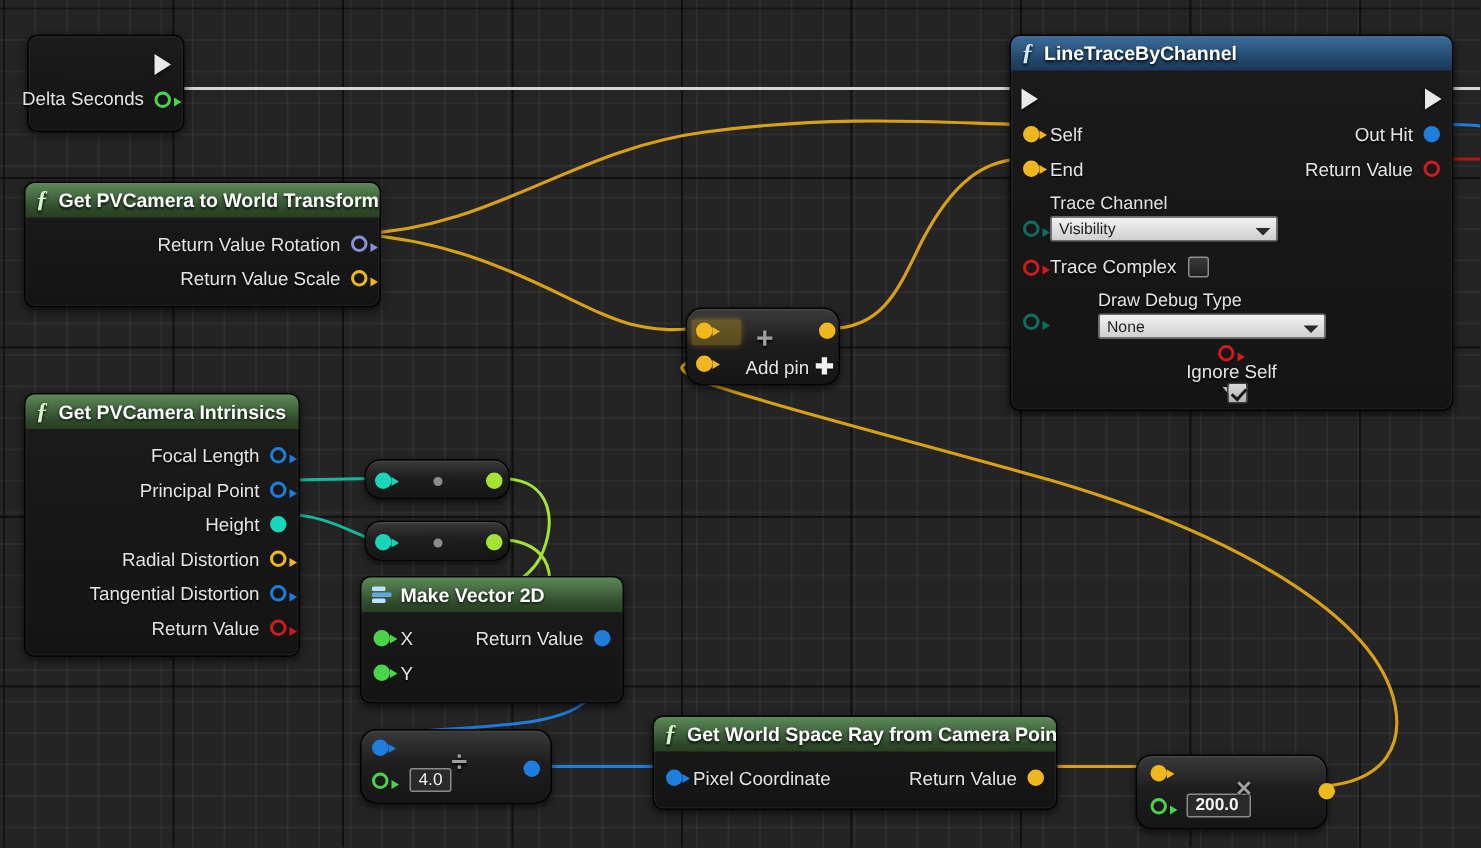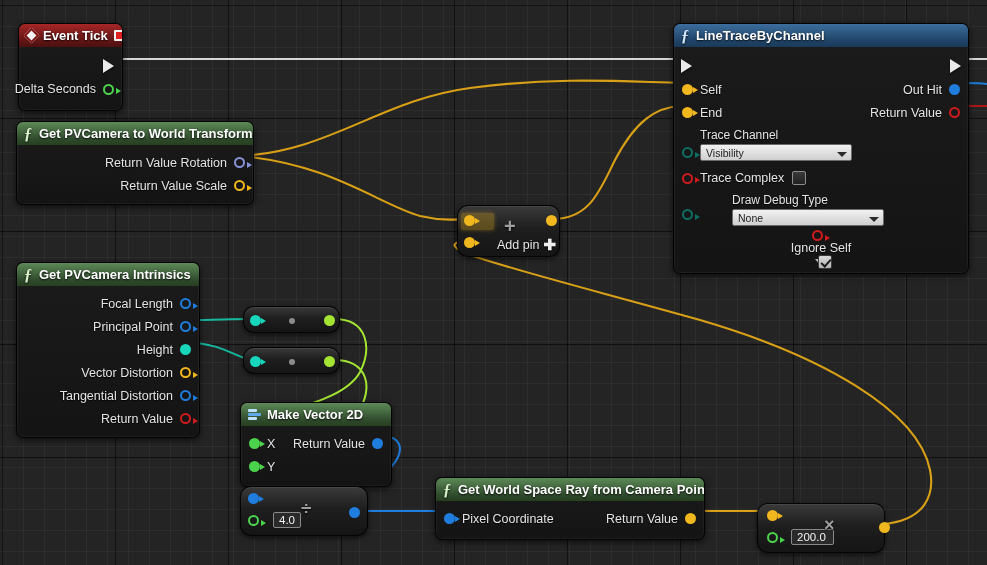--- a/index.html
+++ b/index.html
@@ -251,25 +251,20 @@
     <path d="M 358,511 C 390,511 415,511 447,511" stroke="#1f7ddd" stroke-width="2" fill="none"></path>
 
     <path d="M 962,59 L 987,59" stroke="#d6d6d6" stroke-width="2" fill="none"></path>
 
     <path d="M 963,83 C 975,83 980,83 987,84" stroke="#1f7ddd" stroke-width="2" fill="none"></path>
 
     <path d="M 963,106 C 975,106 980,106 987,106" stroke="#b01818" stroke-width="2" fill="none"></path>
   </svg>
 
   <div class="node" id="n-event-tick" style="left:18px;top:23px;width:105px;">
-    <div class="node-header hdr-red">
-      <span class="diamond"></span>
-      <span>Event Tick</span>
-      <span class="stopsq"></span>
-    </div>
     <div class="node-body" style="padding-top:8px;padding-bottom:9px;">
       <div class="prow out" style="height:22px;">
         <span class="exec"></span>
       </div>
       <div class="prow out" style="height:24px;">
         <span class="plabel">Delta Seconds</span>
         <span class="pin hollow c-green pin-out"></span>
       </div>
     </div>
   </div>
@@ -303,21 +298,21 @@
       </div>
       <div class="prow out">
         <span class="plabel">Principal Point</span>
         <span class="pin hollow c-blue pin-out"></span>
       </div>
       <div class="prow out">
         <span class="plabel">Height</span>
         <span class="pin solid c-teal pin-out nonub"></span>
       </div>
       <div class="prow out">
-        <span class="plabel">Vector Distortion</span>
+        <span class="plabel">Radial Distortion</span>
         <span class="pin hollow c-yellow pin-out"></span>
       </div>
       <div class="prow out">
         <span class="plabel">Tangential Distortion</span>
         <span class="pin hollow c-blue pin-out"></span>
       </div>
       <div class="prow out">
         <span class="plabel">Return Value</span>
         <span class="pin hollow c-red pin-out"></span>
       </div>
@@ -329,21 +324,21 @@
     <span class="mathdot" style="left:45px;top:11px;"></span>
     <span class="pin solid c-lime abspin nonub" style="left:80px;top:8px;"></span>
   </div>
 
   <div class="mathnode" id="n-conv2" style="left:243px;top:347px;width:97px;height:27px;">
     <span class="pin solid c-teal abspin" style="left:6px;top:8px;"></span>
     <span class="mathdot" style="left:45px;top:11px;"></span>
     <span class="pin solid c-lime abspin nonub" style="left:80px;top:8px;"></span>
   </div>
 
-  <div class="node" id="n-makevec" style="left:240px;top:402px;width:152px;text-align:right;">
+  <div class="node" id="n-makevec" style="left:240px;top:384px;width:176px;text-align:right;">
     <div class="node-header hdr-green">
       <span class="vec2icon">
           <b></b>
           <b></b>
           <b></b>
         </span>
       <span>Make Vector 2D</span>
     </div>
     <div class="node-body" style="position:relative;padding-bottom:8px;">
       <div class="prow">
@@ -376,21 +371,21 @@
     <span class="addpin" style="left:39px;top:31px;">
       <span>Add pin</span>
       <span class="plusglyph">✚</span>
     </span>
     <span class="pin solid c-yellow abspin nonub" style="left:88px;top:9px;"></span>
   </div>
 
   <div class="mathnode" id="n-multiply" style="left:757px;top:503px;width:128px;height:50px;">
     <span class="pin solid c-yellow abspin" style="left:9px;top:6px;"></span>
     <span class="pin hollow c-green abspin" style="left:9px;top:28px;"></span>
-    <span class="valbox abspin" style="left:33px;top:25px;min-width:43px;">200.0</span>
+    <span class="valbox abspin" style="left:33px;top:25px;min-width:43px;font-weight:bold;">200.0</span>
     <span class="mathop" style="left:66px;top:12px;font-size:18px;">×</span>
     <span class="pin solid c-yellow abspin nonub" style="left:121px;top:18px;"></span>
   </div>
 
   <div class="node" id="n-worldray" style="left:435px;top:477px;width:270px;">
     <div class="node-header hdr-green">
       <span class="ficon green">ƒ</span>
       <span>Get World Space Ray from Camera Point</span>
     </div>
     <div class="node-body" style="padding-bottom:9px;">

